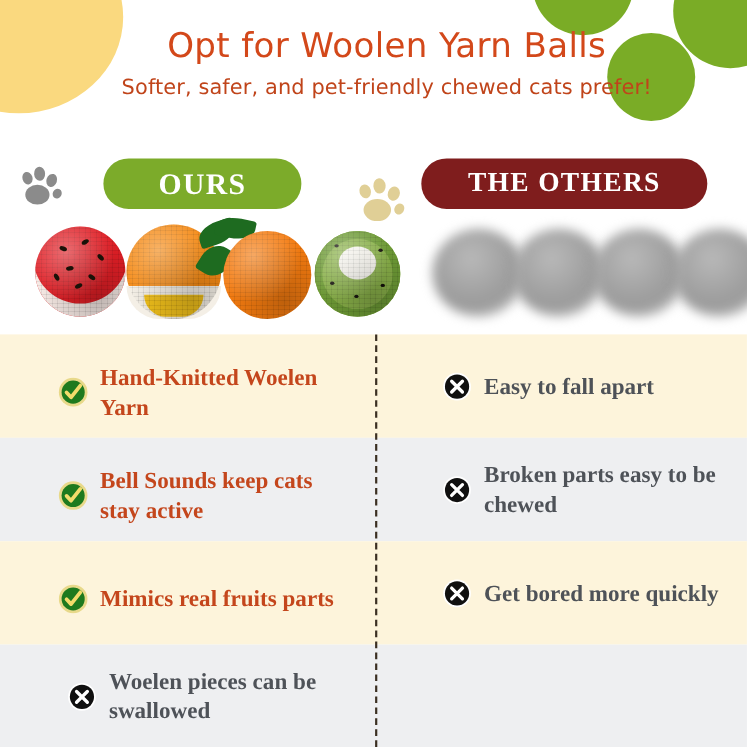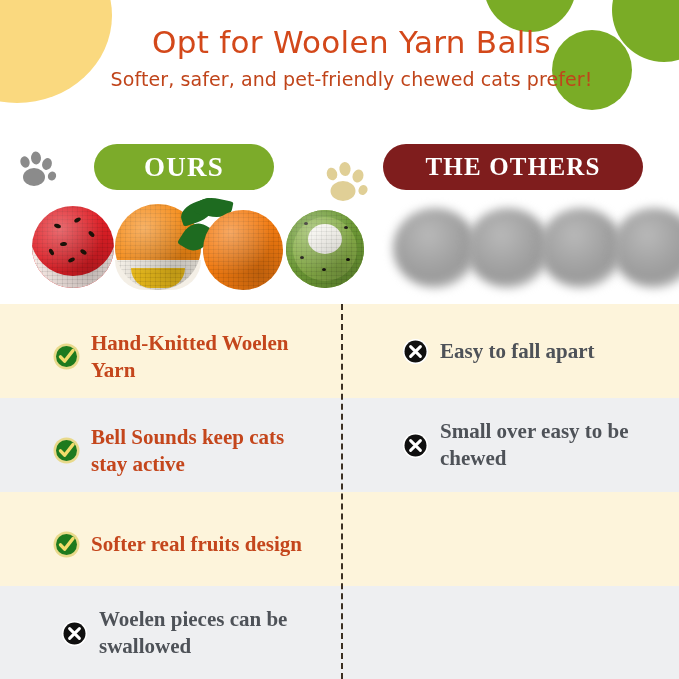--- a/index.html
+++ b/index.html
@@ -472,46 +472,56 @@
         <span class="cell-text text-pro">Bell Sounds keep cats stay active</span>
       </div>
       <div class="cell cell-right">
         <span class="mark">
           <svg width="27" height="27" viewBox="0 0 27 27">
             <circle cx="13.5" cy="13.5" r="12.6" fill="#ffffff"></circle>
             <circle cx="13.5" cy="13.5" r="11" fill="#101010"></circle>
             <path d="M8.6 8.6 L18.4 18.4 M18.4 8.6 L8.6 18.4" stroke="#ffffff" stroke-width="3" stroke-linecap="round"></path>
           </svg>
         </span>
-        <span class="cell-text text-con">Small over easy to be chewed</span>
+        <span class="cell-text text-con">Broken parts easy to be chewed</span>
       </div>
     </div>
 
     <div class="row row-cream">
       <div class="cell cell-left">
         <span class="mark">
           <svg width="27" height="27" viewBox="0 0 27 27">
             <circle cx="13.5" cy="13.5" r="13" fill="#E8D98A"></circle>
             <circle cx="13.5" cy="13.5" r="10.5" fill="#1E7A1E"></circle>
             <path d="M7.5 13.8 L11.6 18.2 L20 7.5" stroke="#F2DC6B" stroke-width="3.4" fill="none" stroke-linecap="round" stroke-linejoin="round"></path>
           </svg>
         </span>
-        <span class="cell-text text-pro">Softer real fruits design</span>
-      </div>
-    </div>
-
-    <div class="row row-gray">
+        <span class="cell-text text-pro">Mimics real fruits parts</span>
+      </div>
       <div class="cell cell-right">
         <span class="mark">
           <svg width="27" height="27" viewBox="0 0 27 27">
             <circle cx="13.5" cy="13.5" r="12.6" fill="#ffffff"></circle>
             <circle cx="13.5" cy="13.5" r="11" fill="#101010"></circle>
             <path d="M8.6 8.6 L18.4 18.4 M18.4 8.6 L8.6 18.4" stroke="#ffffff" stroke-width="3" stroke-linecap="round"></path>
           </svg>
         </span>
+        <span class="cell-text text-con">Get bored more quickly</span>
+      </div>
+    </div>
+
+    <div class="row row-gray">
+      <div class="cell cell-right">
+        <span class="mark">
+          <svg width="27" height="27" viewBox="0 0 27 27">
+            <circle cx="13.5" cy="13.5" r="12.6" fill="#ffffff"></circle>
+            <circle cx="13.5" cy="13.5" r="11" fill="#101010"></circle>
+            <path d="M8.6 8.6 L18.4 18.4 M18.4 8.6 L8.6 18.4" stroke="#ffffff" stroke-width="3" stroke-linecap="round"></path>
+          </svg>
+        </span>
         <span class="cell-text text-con">Woelen pieces can be swallowed</span>
       </div>
     </div>
 
     <div class="divider"></div>
   </div>
 
 </div>
 
 </body></html>

